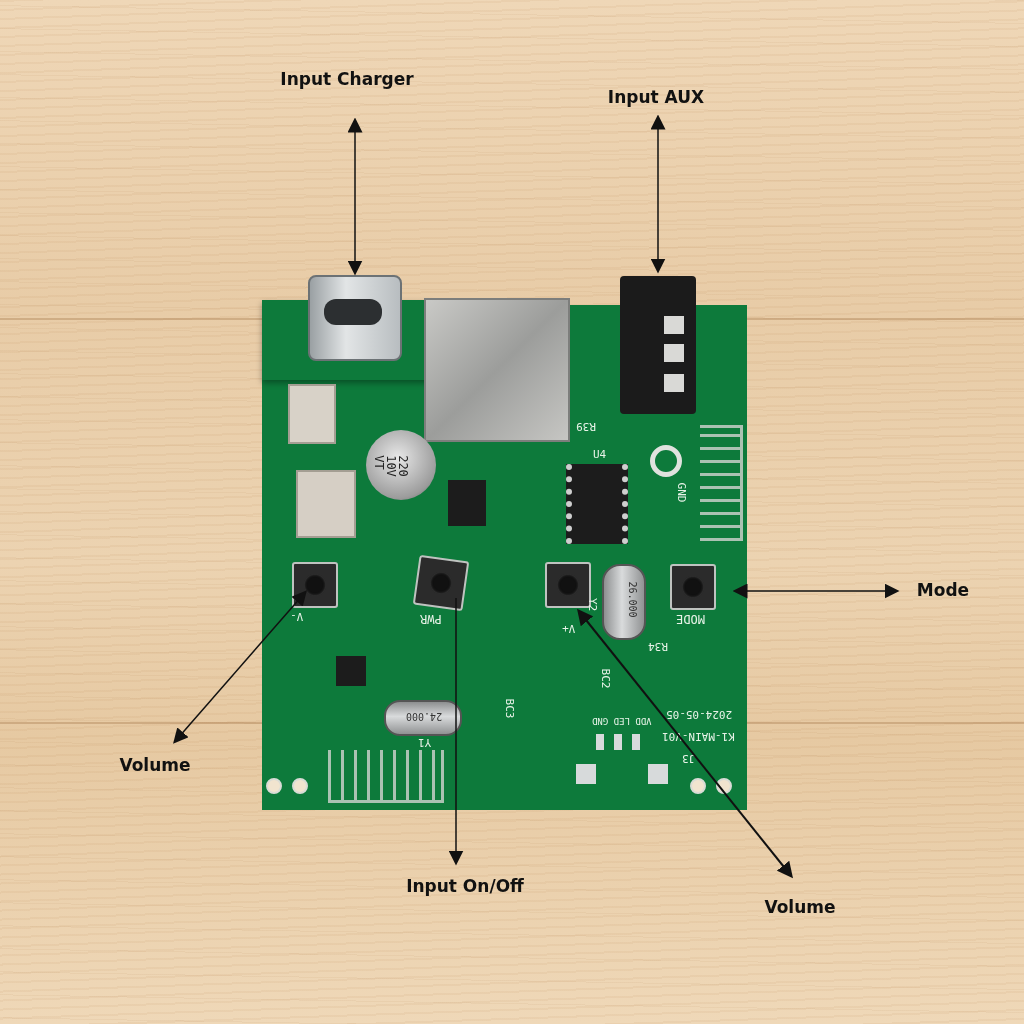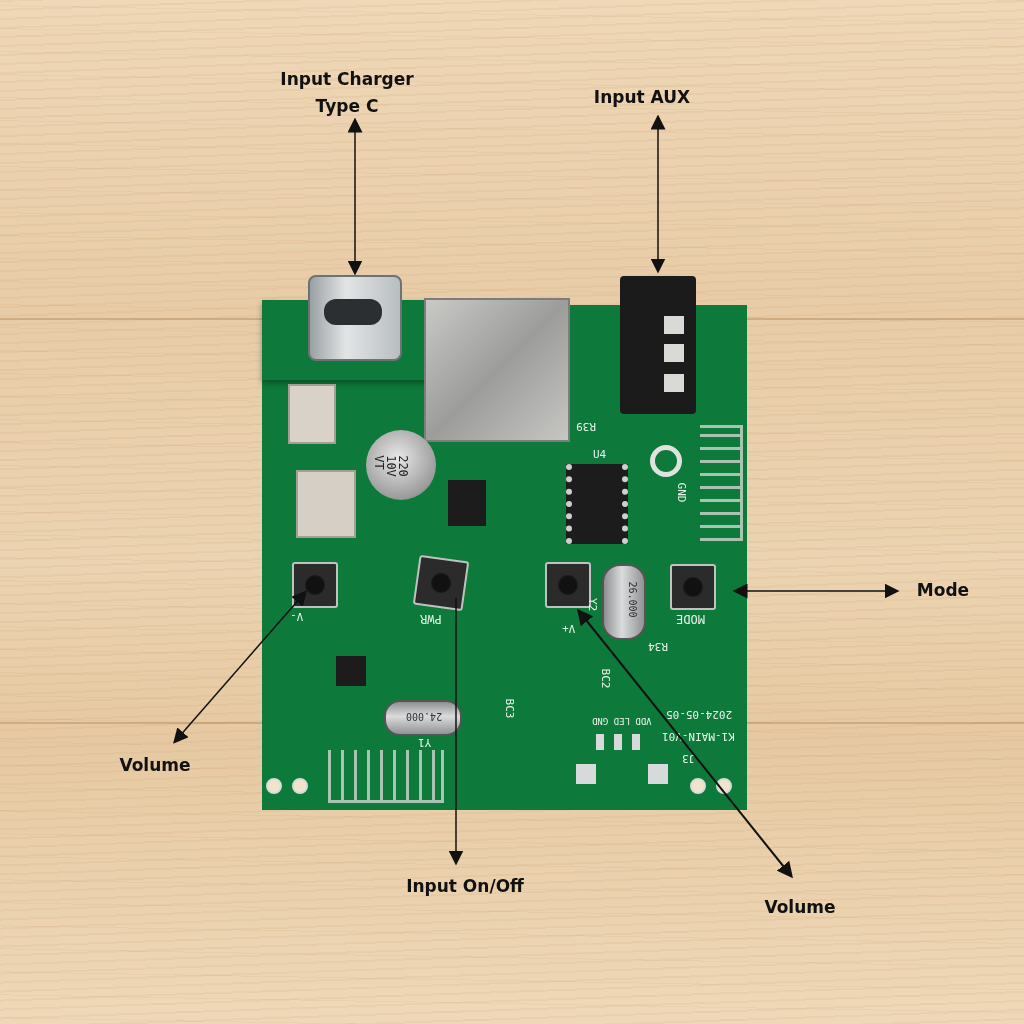--- a/index.html
+++ b/index.html
@@ -126,19 +126,18 @@
   <line x1="355" y1="125" x2="355" y2="268" stroke="#111" stroke-width="1.5" marker-start="url(#ah)" marker-end="url(#ah)"></line>
   <line x1="658" y1="122" x2="658" y2="266" stroke="#111" stroke-width="1.5" marker-start="url(#ah)" marker-end="url(#ah)"></line>
   <line x1="740" y1="591" x2="892" y2="591" stroke="#111" stroke-width="1.5" marker-start="url(#ah)" marker-end="url(#ah)"></line>
   <line x1="178" y1="738" x2="302" y2="596" stroke="#111" stroke-width="1.5" marker-start="url(#ah)" marker-end="url(#ah)"></line>
   <line x1="456" y1="598" x2="456" y2="858" stroke="#111" stroke-width="1.5" marker-end="url(#ah)"></line>
   <line x1="582" y1="615" x2="788" y2="872" stroke="#111" stroke-width="2" marker-start="url(#ahbig)" marker-end="url(#ahbig)"></line>
 </svg>
 
 <div class="label" style="left:262px;top:52px;width:170px;margin-top:14px;">
   <div>Input Charger</div>
-  <div>Type C</div>
 </div>
-<div class="label" style="left:572px;top:84px;width:140px;">Input AUX</div>
+<div class="label" style="left:586px;top:84px;width:140px;">Input AUX</div>
 <div class="label" style="left:905px;top:577px;width:76px;">Mode</div>
 <div class="label" style="left:105px;top:752px;width:100px;">Volume</div>
 <div class="label" style="left:385px;top:873px;width:160px;">Input On/Off</div>
 <div class="label" style="left:750px;top:894px;width:100px;">Volume</div>
 
 </body></html>

